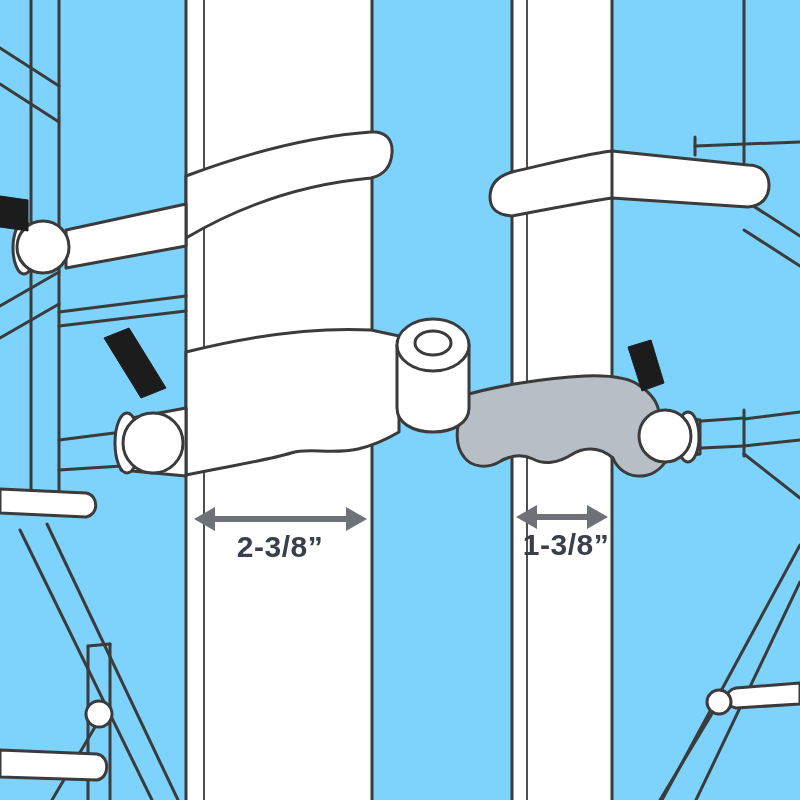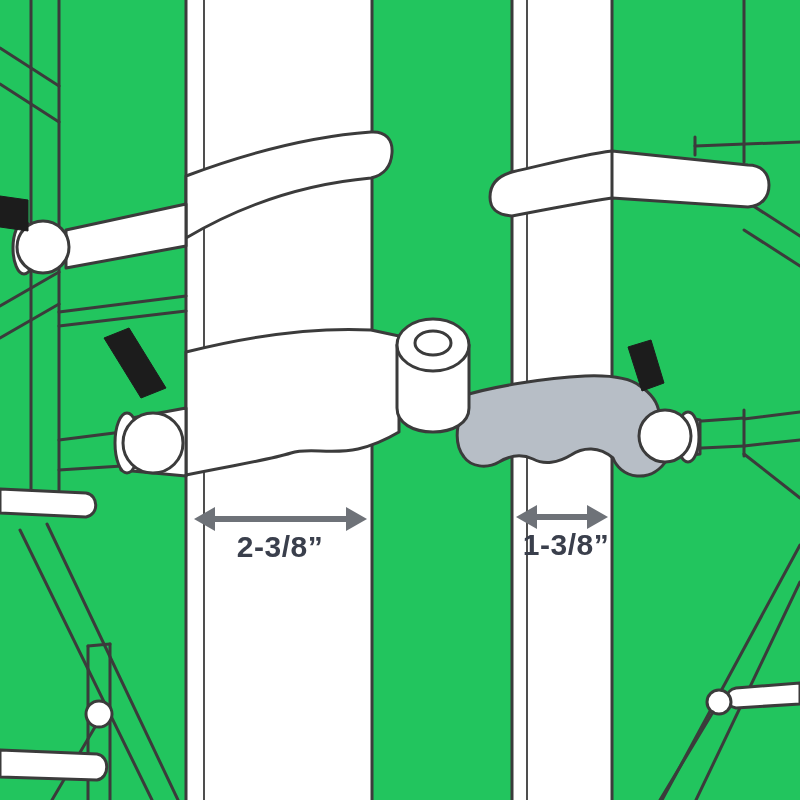--- a/index.html
+++ b/index.html
@@ -1,17 +1,17 @@
 <!DOCTYPE html>
 <html><head>
 <meta charset="utf-8">
 <style>
   html,body{margin:0;padding:0;background:#ffffff;}
   body{width:800px;height:800px;font-family:"Liberation Sans",sans-serif;}
-  .stage{position:relative;width:800px;height:800px;background:#22c55e;overflow:hidden;}
+  .stage{position:relative;width:800px;height:800px;background:#7dd3fc;overflow:hidden;}
   .ln{stroke:#3b3b3b;stroke-width:3;fill:none;stroke-linecap:round;}
   .thin{stroke:#3b3b3b;stroke-width:1.8;fill:none;}
   .w{stroke:#3b3b3b;stroke-width:3;fill:#ffffff;stroke-linejoin:round;}
   .dim-label{font-family:"Liberation Sans",sans-serif;font-weight:700;font-size:30px;fill:#3a3f4c;letter-spacing:.5px;}
 </style>
 </head>
 <body>
 
 <div class="stage">
 <svg width="800" height="800" viewBox="0 0 800 800" xmlns="http://www.w3.org/2000/svg">

